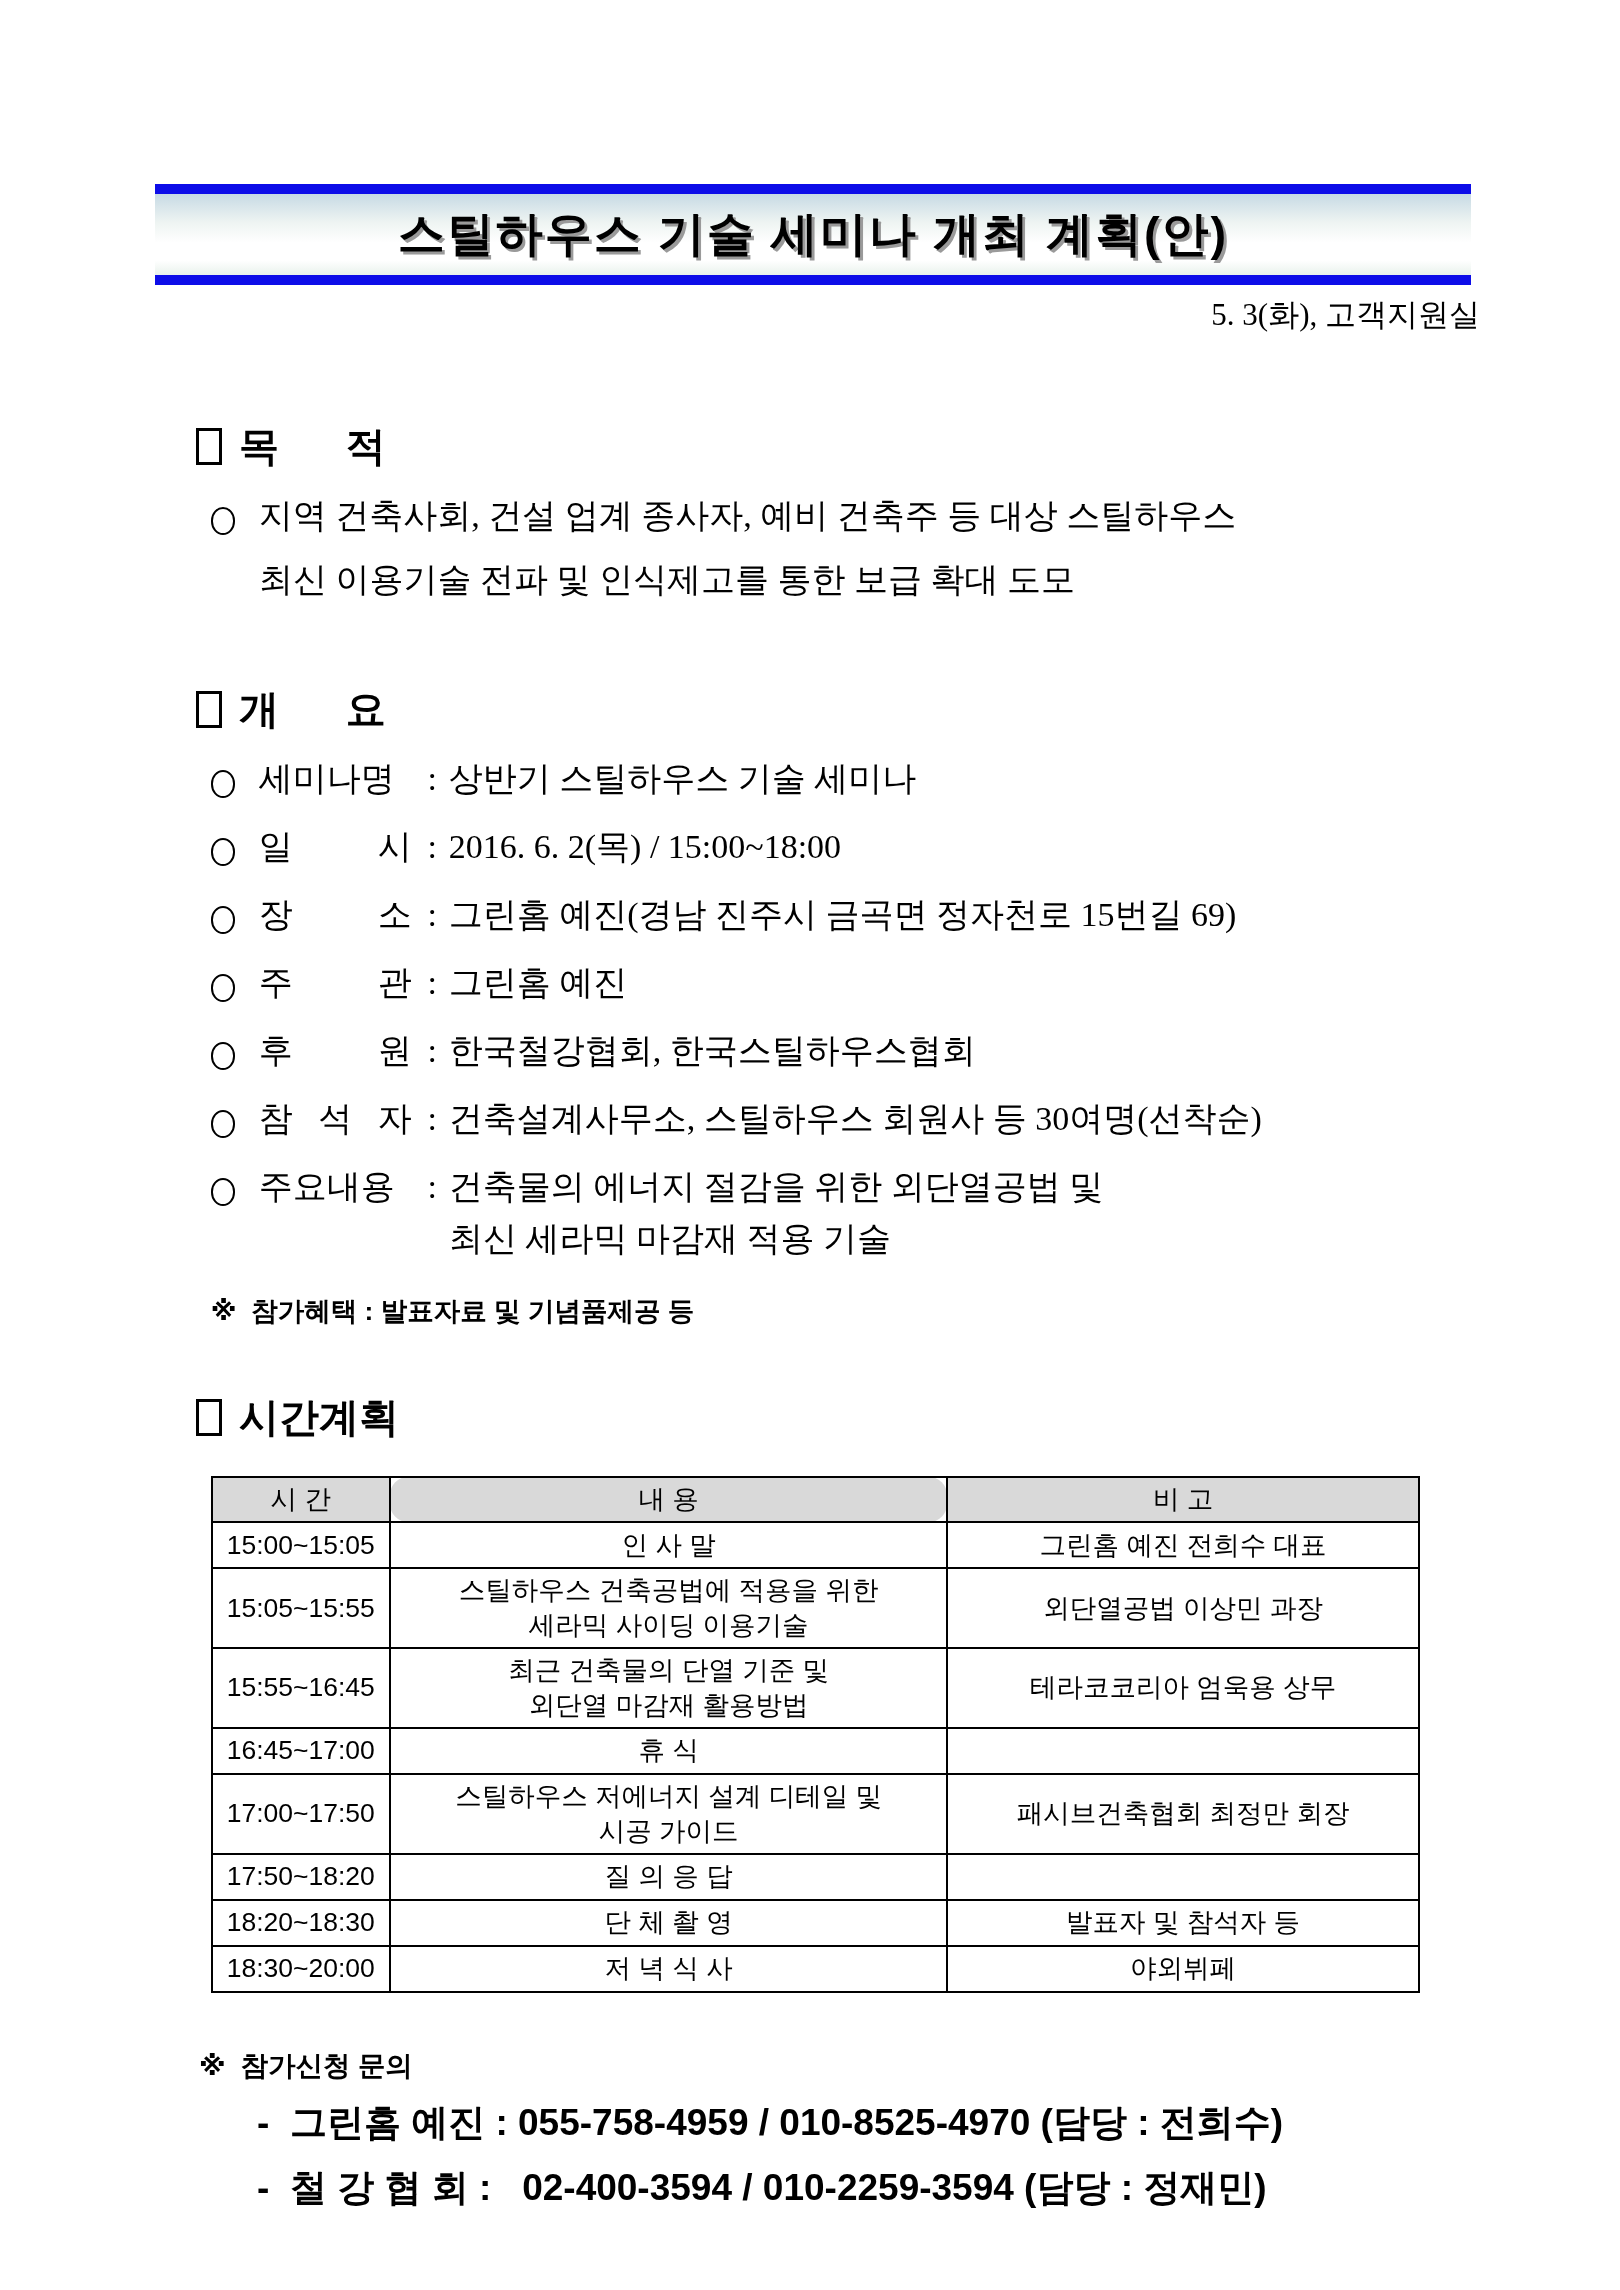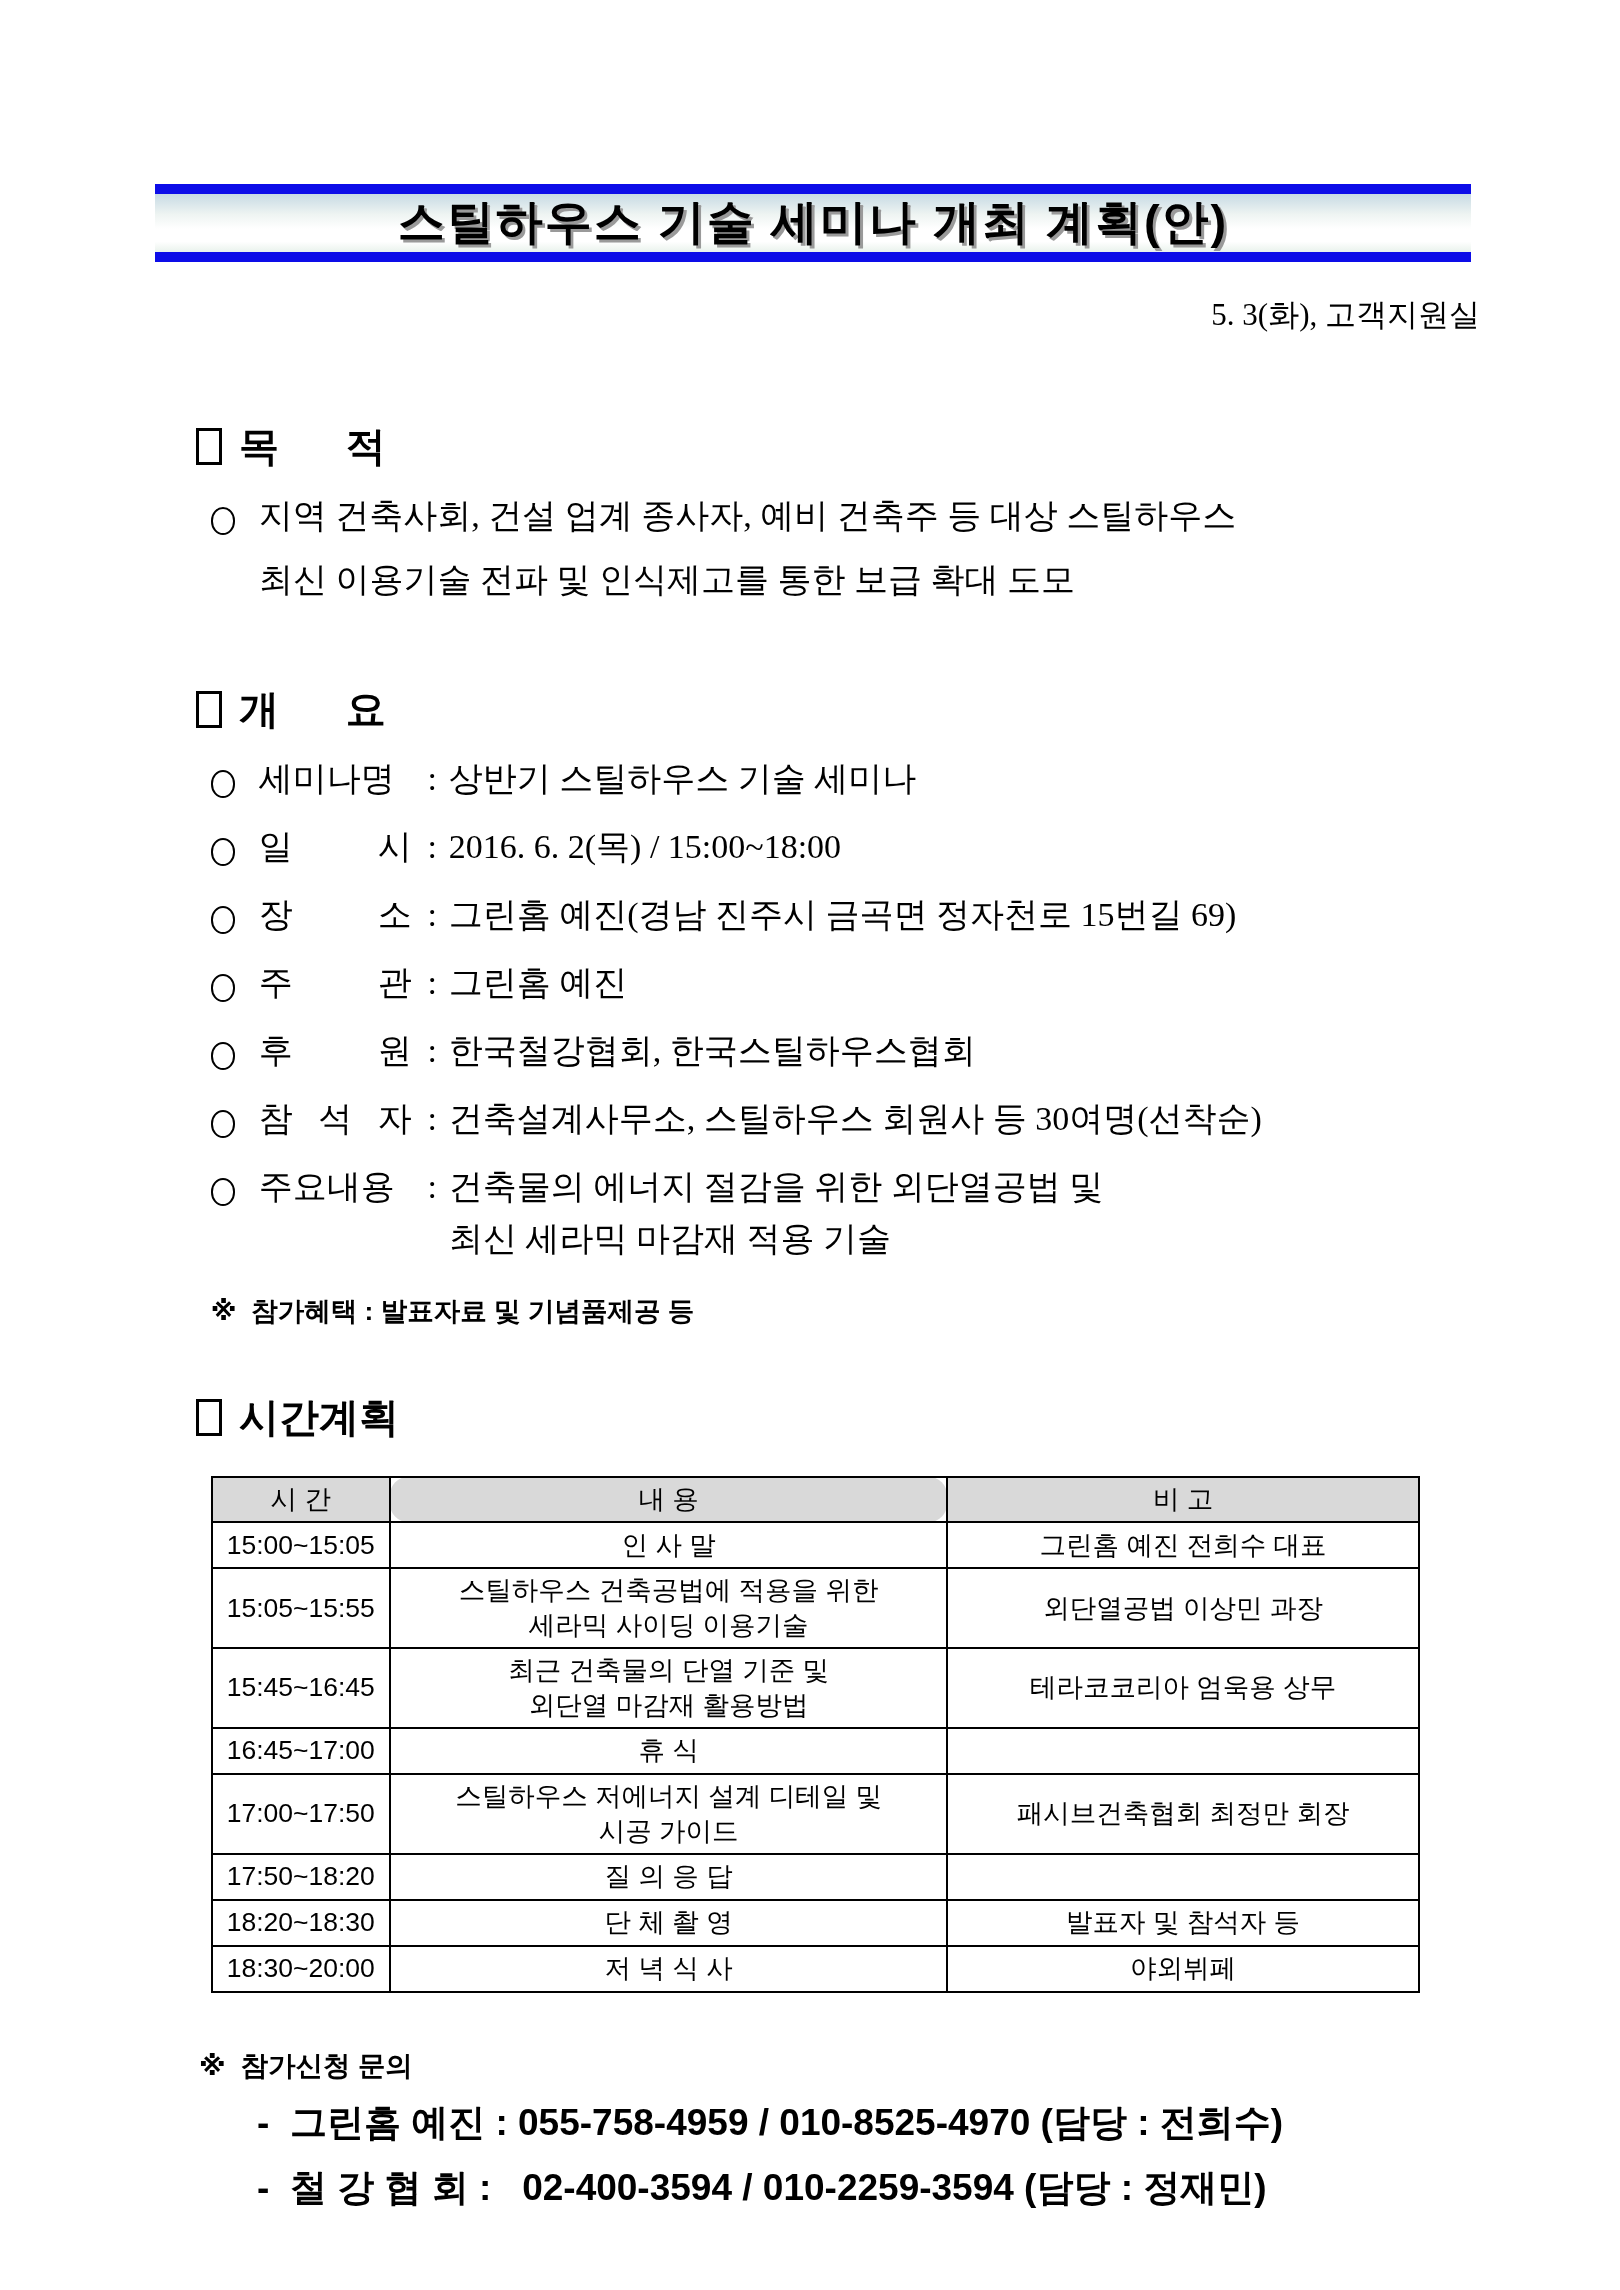--- a/index.html
+++ b/index.html
@@ -14,21 +14,21 @@
     width:1620px;height:2291px;
     background:#ffffff;
     font-family:"Liberation Serif","DejaVu Serif",serif;
     color:#000;
     overflow:hidden;
   }
   
   .banner{position:absolute;left:155px;top:184px;width:1316px;}
   .banner-bar{height:9.8px;background:var(--banner-blue);}
   .banner-body{
-    height:58px;
+    height:81px;
     background:linear-gradient(to bottom,#c7dae4 0%,#eef4f2 35%,#ffffff 60%,#ffffff 82%,#e9f2ec 100%);
     display:flex;align-items:center;justify-content:center;
   }
   .banner-title{
     font-family:"Liberation Sans","DejaVu Sans",sans-serif;
     font-weight:bold;font-size:47px;letter-spacing:2px;
     text-shadow:2.9px 2.9px 0 var(--title-shadow);
     white-space:pre;
   }
   
@@ -182,21 +182,21 @@
           <td class="cell-content">인  사  말</td>
           <td class="cell-note">그린홈 예진 전희수 대표</td>
         </tr>
         <tr>
           <td class="cell-time">15:05~15:55</td>
           <td class="cell-content">스틸하우스 건축공법에 적용을 위한
 세라믹 사이딩 이용기술</td>
           <td class="cell-note">외단열공법 이상민 과장</td>
         </tr>
         <tr>
-          <td class="cell-time">15:45~16:45</td>
+          <td class="cell-time">15:55~16:45</td>
           <td class="cell-content">최근 건축물의 단열 기준 및
 외단열 마감재 활용방법</td>
           <td class="cell-note">테라코코리아 엄욱용 상무</td>
         </tr>
         <tr>
           <td class="cell-time">16:45~17:00</td>
           <td class="cell-content">휴  식</td>
           <td class="cell-note"></td>
         </tr>
         <tr>

